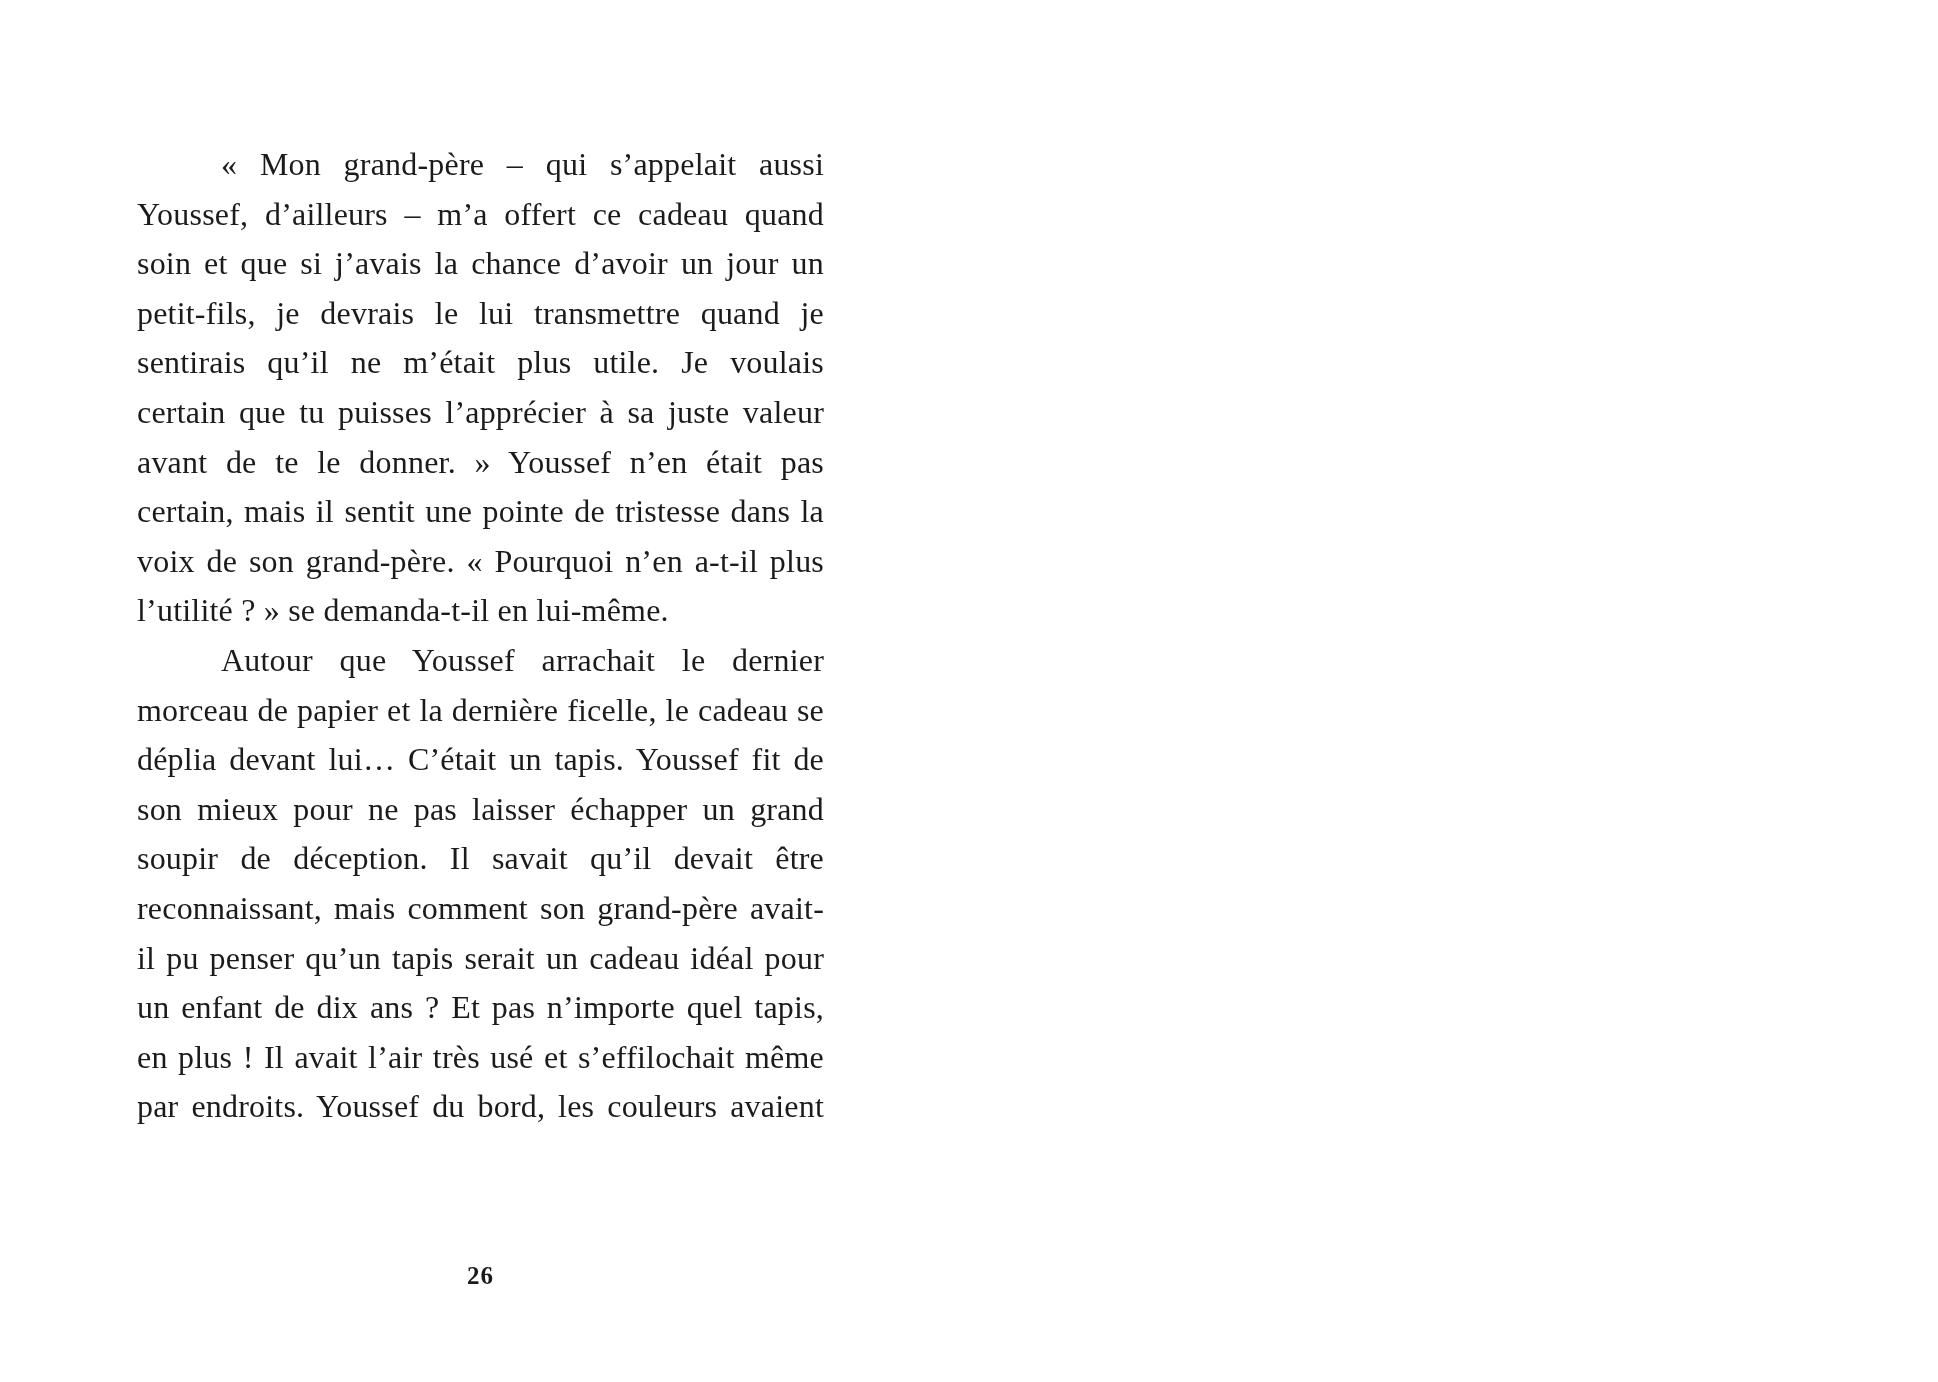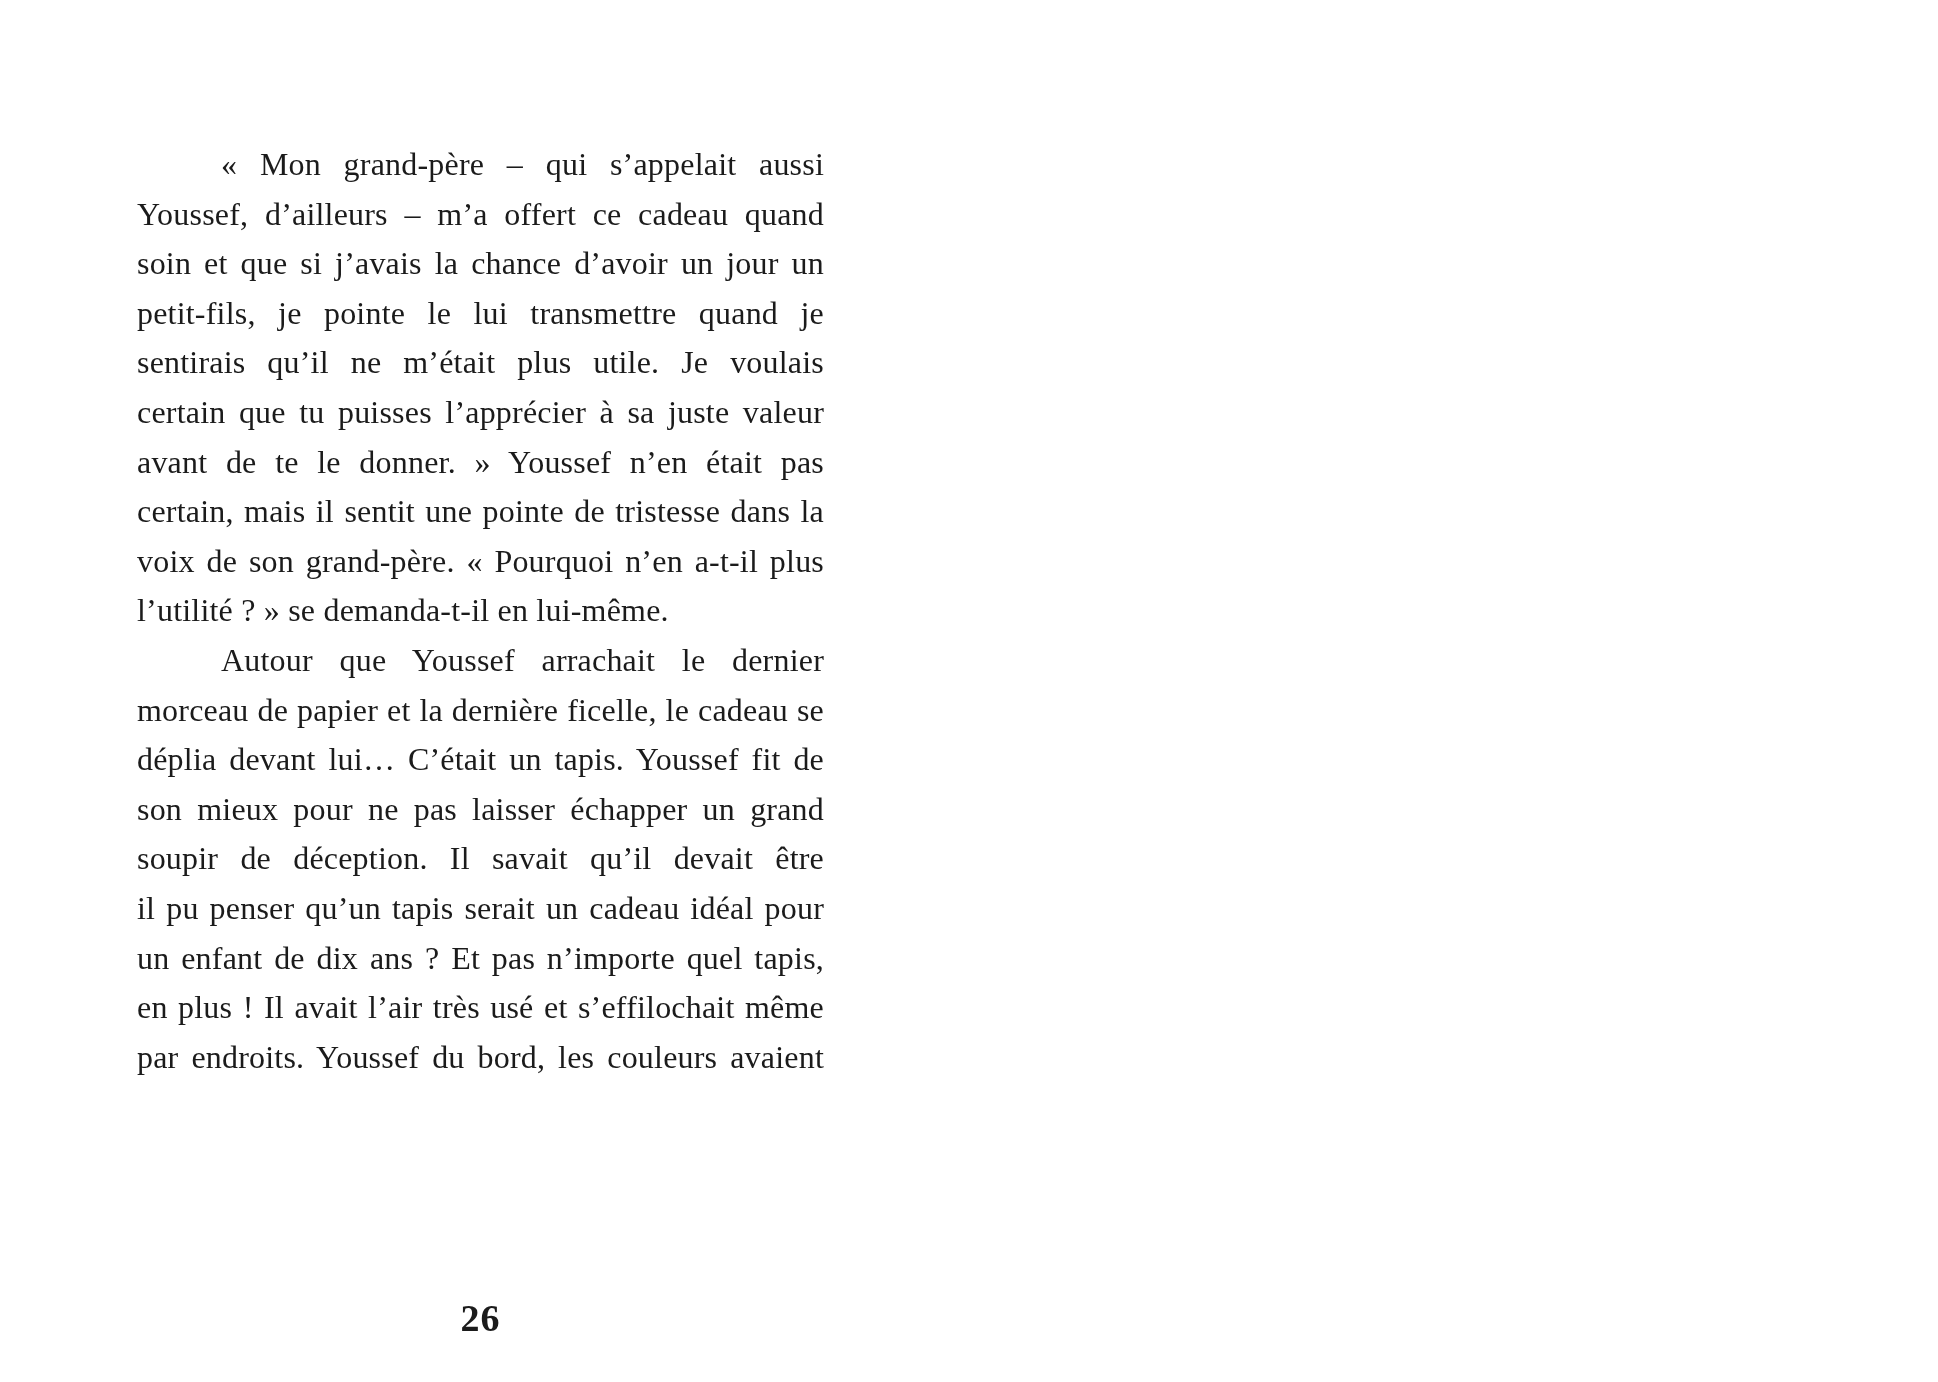--- a/index.html
+++ b/index.html
@@ -5,45 +5,46 @@
   html,body{margin:0;padding:0;background:#ffffff;}
   #spread{position:relative;width:1938px;height:1382px;background:#ffffff;overflow:hidden;
           font-family:"Liberation Serif","DejaVu Serif",serif;color:#1b1b1b;}
   .page{position:absolute;top:0;height:100%;}
   #page-left{left:0;width:969px;}
   #page-right{left:969px;width:969px;}
   #text-block{position:absolute;left:137px;top:140px;width:687px;font-size:32px;line-height:49.6px;letter-spacing:0.2px;}
   .tline{text-align:justify;text-align-last:justify;height:49.6px;}
   .tline.ind{text-indent:84px;}
   .tline.pend{text-align-last:left;}
-  .folio{position:absolute;top:1262px;font-weight:bold;font-size:38px;text-align:center;letter-spacing:1px;margin-top:34px;}
+  .folio{position:absolute;top:1262px;font-weight:bold;font-size:25px;text-align:center;letter-spacing:1px;}
   #folio-left{left:137px;width:687px;}
 </style>
 </head>
 <body>
 
 <div id="spread">
 
   <section class="page" id="page-left">
     <div id="text-block">
         <div class="tline ind">«&nbsp;Mon grand-père – qui s’appelait aussi</div>
         <div class="tline">Youssef, d’ailleurs – m’a offert ce cadeau quand</div>
         <div class="tline">soin et que si j’avais la chance d’avoir un jour un</div>
-        <div class="tline">petit-fils, je pointe le lui transmettre quand je</div>
+        <div class="tline">petit-fils, je devrais le lui transmettre quand je</div>
         <div class="tline">sentirais qu’il ne m’était plus utile. Je voulais</div>
         <div class="tline">certain que tu puisses l’apprécier à sa juste valeur</div>
         <div class="tline">avant de te le donner.&nbsp;» Youssef n’en était pas</div>
         <div class="tline">certain, mais il sentit une pointe de tristesse dans la</div>
         <div class="tline">voix de son grand-père. «&nbsp;Pourquoi n’en a-t-il plus</div>
         <div class="tline pend">l’utilité&nbsp;?&nbsp;» se demanda-t-il en lui-même.</div>
         <div class="tline ind">Autour que Youssef arrachait le dernier</div>
         <div class="tline">morceau de papier et la dernière ficelle, le cadeau se</div>
         <div class="tline">déplia devant lui… C’était un tapis. Youssef fit de</div>
         <div class="tline">son mieux pour ne pas laisser échapper un grand</div>
         <div class="tline">soupir de déception. Il savait qu’il devait être</div>
+        <div class="tline">reconnaissant, mais comment son grand-père avait-</div>
         <div class="tline">il pu penser qu’un tapis serait un cadeau idéal pour</div>
         <div class="tline">un enfant de dix ans&nbsp;? Et pas n’importe quel tapis,</div>
         <div class="tline">en plus&nbsp;! Il avait l’air très usé et s’effilochait même</div>
         <div class="tline">par endroits. Youssef du bord, les couleurs avaient</div>
       </div>
     <div class="folio" id="folio-left">26</div>
   </section>
 
   <section class="page" id="page-right">
     

